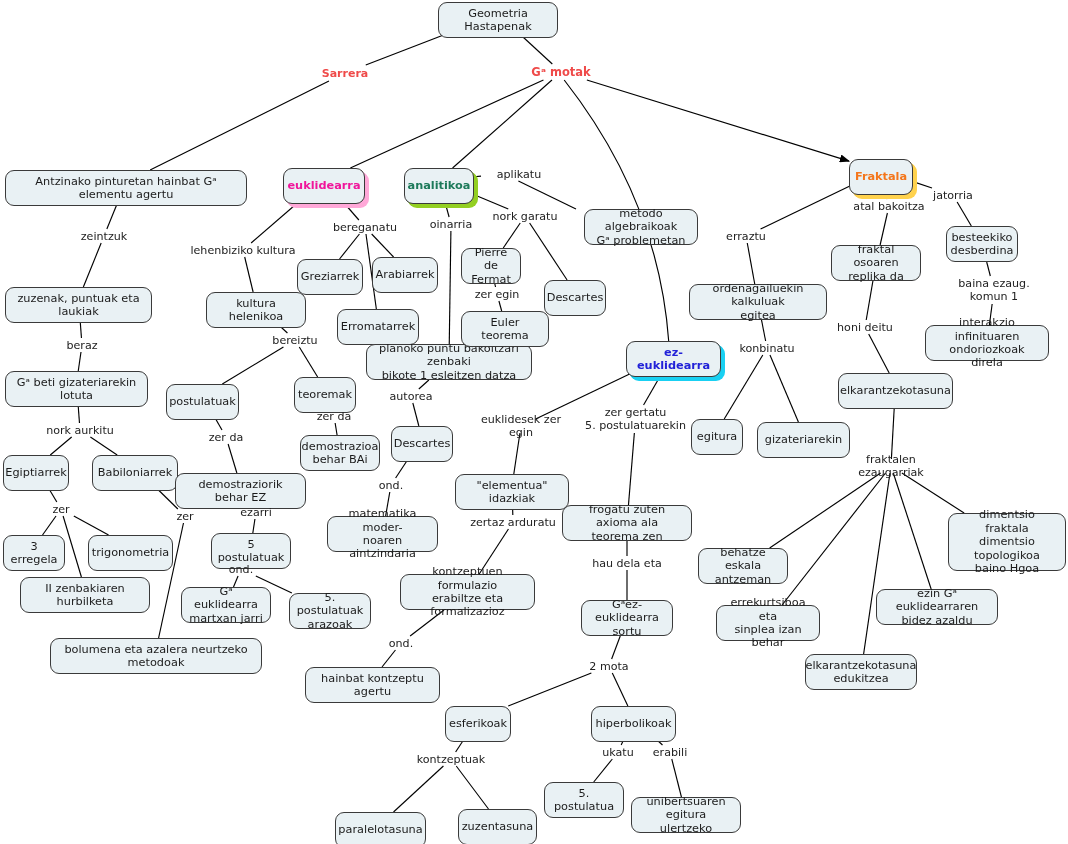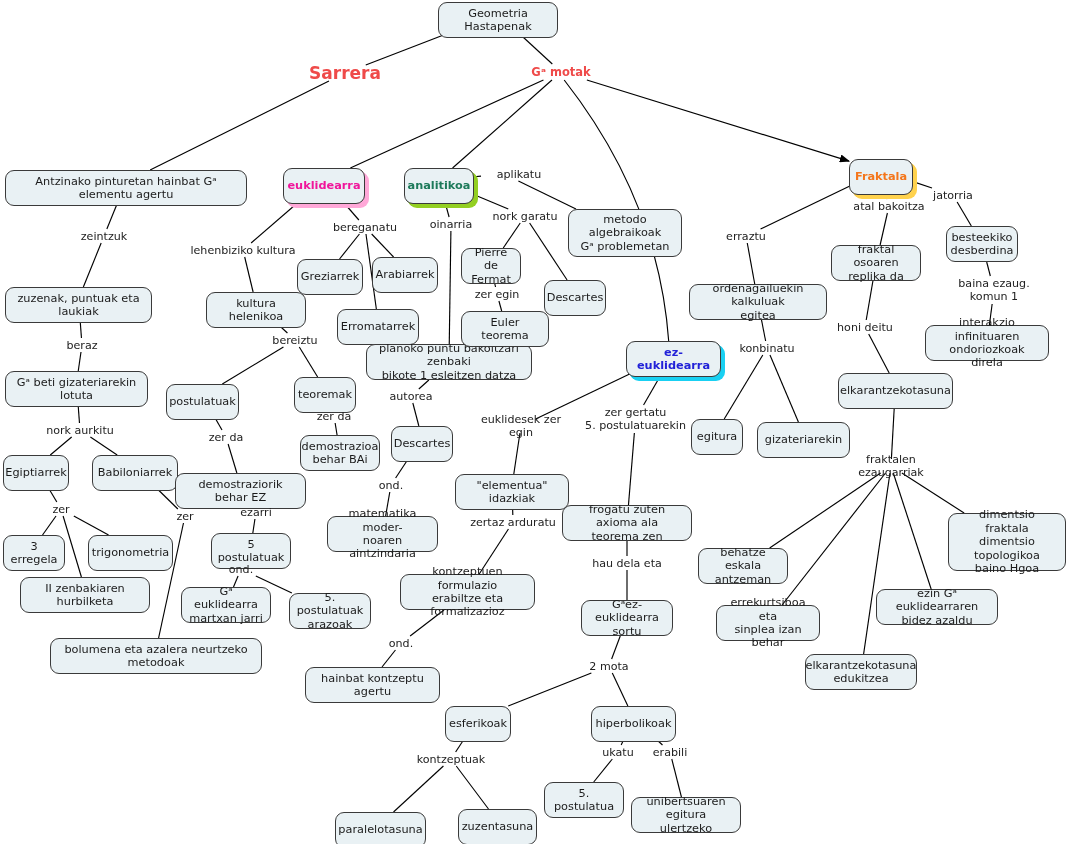--- a/index.html
+++ b/index.html
@@ -219,21 +219,21 @@
       <div class="node" style="left: 289px; top: 593px; width: 82px; height: 36px;">5. postulatuak
 arazoak</div>
       <div class="node" style="left: 366px; top: 344px; width: 166px; height: 36px;">planoko puntu bakoitzari zenbaki
 bikote 1 esleitzen datza</div>
       <div class="node" style="left: 391px; top: 426px; width: 62px; height: 24px;">Descartes</div>
       <div class="node" style="left: 327px; top: 516px; width: 111px; height: 36px;">matematika moder-
 noaren aintzindaria</div>
       <div class="node" style="left: 461px; top: 248px; width: 60px; height: 36px;">Pierre de
 Fermat</div>
       <div class="node" style="left: 461px; top: 311px; width: 88px; height: 24px;">Euler teorema</div>
-      <div class="node" style="left: 568px; top: 209px; width: 114px; height: 48px;">metodo algebraikoak
+      <div class="node" style="left: 584px; top: 209px; width: 114px; height: 36px;">metodo algebraikoak
 Gᵃ problemetan</div>
       <div class="node" style="left: 544px; top: 280px; width: 62px; height: 24px;">Descartes</div>
       <div class="node" style="left: 455px; top: 474px; width: 114px; height: 24px;">"elementua" idazkiak</div>
       <div class="node" style="left: 400px; top: 574px; width: 135px; height: 36px;">kontzeptuen formulazio
 erabiltze eta formalizazioz</div>
       <div class="node" style="left: 305px; top: 667px; width: 135px; height: 24px;">hainbat kontzeptu agertu</div>
       <div class="node hl hl-cyan" style="left: 626px; top: 341px; width: 95px; height: 24px;">ez-euklidearra</div>
       <div class="node" style="left: 562px; top: 505px; width: 130px; height: 36px;">frogatu zuten axioma ala
 teorema zen</div>
       <div class="node" style="left: 581px; top: 600px; width: 92px; height: 36px;">Gᵃez-euklidearra
@@ -262,21 +262,21 @@
 sinplea izan behar</div>
       <div class="node" style="left: 805px; top: 654px; width: 112px; height: 36px;">elkarantzekotasuna
 edukitzea</div>
       <div class="node" style="left: 876px; top: 589px; width: 122px; height: 36px;">ezin Gᵃ euklidearraren
 bidez azaldu</div>
       <div class="node" style="left: 948px; top: 513px; width: 118px; height: 58px;">dimentsio fraktala
 dimentsio topologikoa
 baino Hgoa</div>
     </div>
   <div id="labels-group">
-      <div class="link-label red" style="left: 319px; top: 65px; width: 52px; height: 16px; font-weight: bold; font-size: 17px;">Sarrera</div>
+      <div class="link-label red" style="left: 319px; top: 65px; width: 52px; height: 16px; font-weight: bold; font-size: 11px;">Sarrera</div>
       <div class="link-label red" style="left: 531px; top: 64px; width: 60px; height: 16px; font-weight: bold; font-size: 11.5px;">Gᵃ motak</div>
       <div class="link-label" style="left: 79px; top: 229px; width: 50px; height: 14px;">zeintzuk</div>
       <div class="link-label" style="left: 62px; top: 338px; width: 40px; height: 14px;">beraz</div>
       <div class="link-label" style="left: 44px; top: 423px; width: 72px; height: 14px;">nork aurkitu</div>
       <div class="link-label" style="left: 48px; top: 502px; width: 26px; height: 14px;">zer</div>
       <div class="link-label" style="left: 172px; top: 509px; width: 26px; height: 14px;">zer</div>
       <div class="link-label" style="left: 188px; top: 243px; width: 110px; height: 14px;">lehenbiziko kultura</div>
       <div class="link-label" style="left: 330px; top: 220px; width: 70px; height: 14px;">bereganatu</div>
       <div class="link-label" style="left: 271px; top: 333px; width: 48px; height: 14px;">bereiztu</div>
       <div class="link-label" style="left: 205px; top: 430px; width: 42px; height: 14px;">zer da</div>

